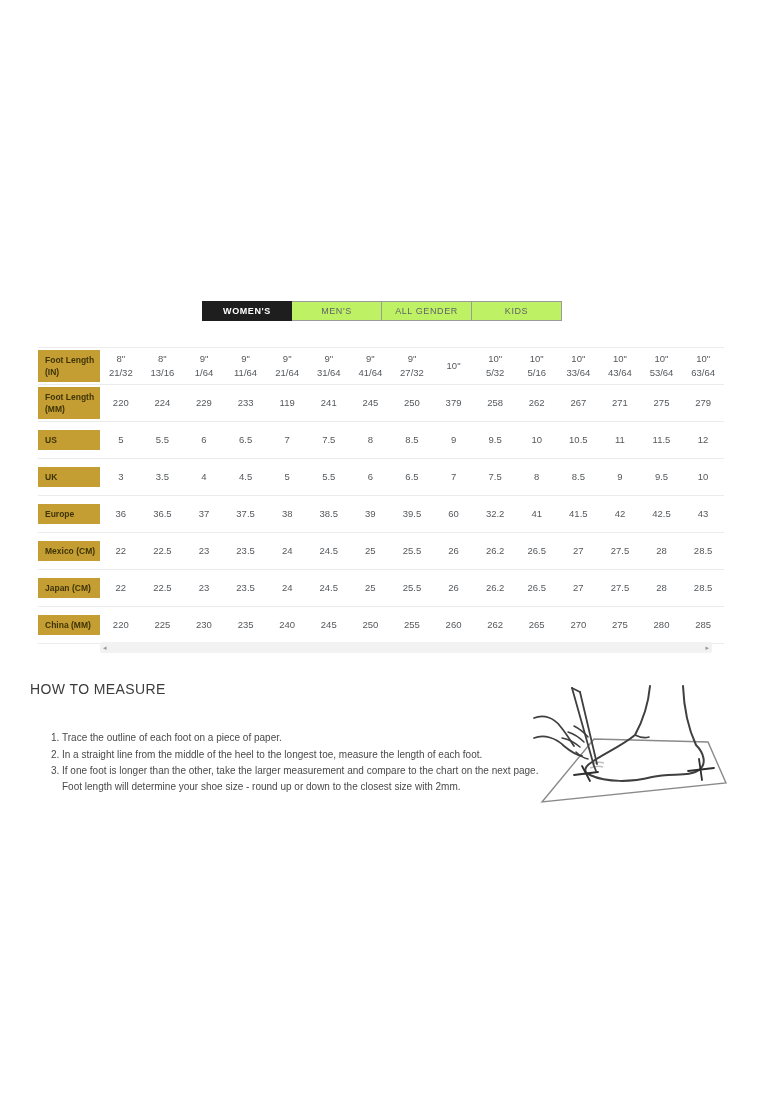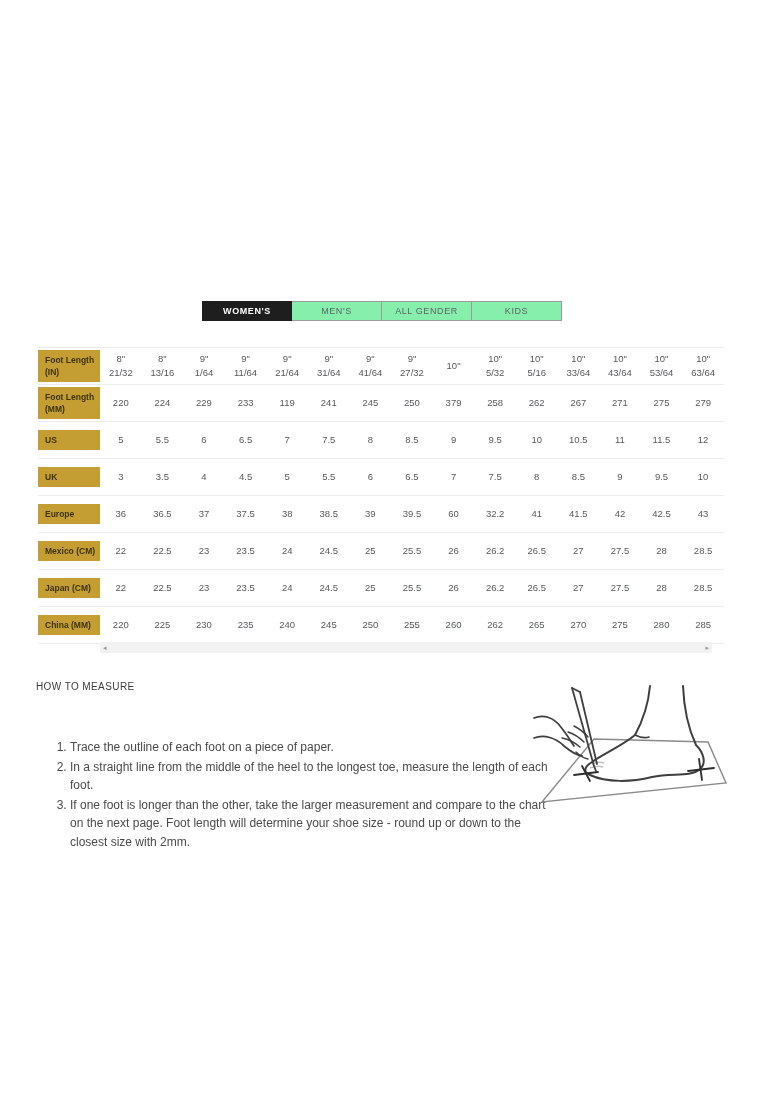--- a/index.html
+++ b/index.html
@@ -2,43 +2,43 @@
 <html><head>
 <meta charset="utf-8">
 <style>
   html,body{margin:0;padding:0;background:#fff;}
   .page{position:relative;width:762px;height:1100px;background:#ffffff;overflow:hidden;
         font-family:"Liberation Sans",sans-serif;}
 
   
   .tabbar{position:absolute;left:202px;top:301px;display:flex;}
   .tab{width:90px;height:20px;box-sizing:border-box;display:flex;align-items:center;justify-content:center;
-       font-size:9px;letter-spacing:.6px;color:#5f6368;background:#86efac;border:1px solid #9b9b9b;border-left:none;
+       font-size:9px;letter-spacing:.6px;color:#5f6368;background:#bef264;border:1px solid #9b9b9b;border-left:none;
        cursor:pointer;white-space:nowrap;}
   .tab.first{border-left:1px solid #9b9b9b;}
   .tab.active{background:#1e1e1e;border-color:#1e1e1e;color:#fff;font-weight:bold;}
 
   
   .size-table{position:absolute;left:38px;top:347px;width:686px;border-top:1px solid #ececec;}
   .st-row{display:flex;border-bottom:1px solid #ececec;min-height:36px;align-items:center;}
   .st-label{width:62px;box-sizing:border-box;background:#c49e33;color:#3f3406;font-size:8.5px;font-weight:bold;
             display:flex;align-items:center;padding:4px 3px 4px 7px;line-height:1.45;}
   .st-cell{flex:1;display:flex;align-items:center;justify-content:center;text-align:center;
            font-size:9.5px;color:#55585c;line-height:1.45;white-space:pre-line;padding:3px 0;}
 
   
   .st-scrollbar{position:absolute;left:100px;top:642px;width:612px;height:11px;background:#f2f2f2;
                 border-radius:2px;display:flex;align-items:center;justify-content:space-between;cursor:pointer;}
   .st-scrollbar .arrow{font-size:7px;color:#9a9a9a;line-height:11px;padding:0 3px;}
 
   
-  .howto-heading{position:absolute;left:36px;top:681px;font-size:10px;color:#3c3c3c;letter-spacing:.4px;}
+  .howto-heading{position:absolute;left:30px;top:681px;font-size:14px;color:#3c3c3c;letter-spacing:.4px;}
   .howto-intro{position:absolute;left:36px;top:708px;font-size:10px;color:#4a4a4a;}
-  .howto-steps{position:absolute;left:36px;top:730px;width:478px;margin:8px;padding-left:26px;
-               font-size:12px;color:#4a4a4a;line-height:1.55;}
+  .howto-steps{position:absolute;left:36px;top:730px;width:478px;margin:0;padding-left:26px;
+               font-size:10px;color:#4a4a4a;line-height:1.55;}
   .howto-steps li{margin-bottom:1px;}
 
   
   .illustration{position:absolute;left:532px;top:676px;width:210px;height:140px;}
 </style>
 </head>
 <body>
 
 <div class="page">
 

